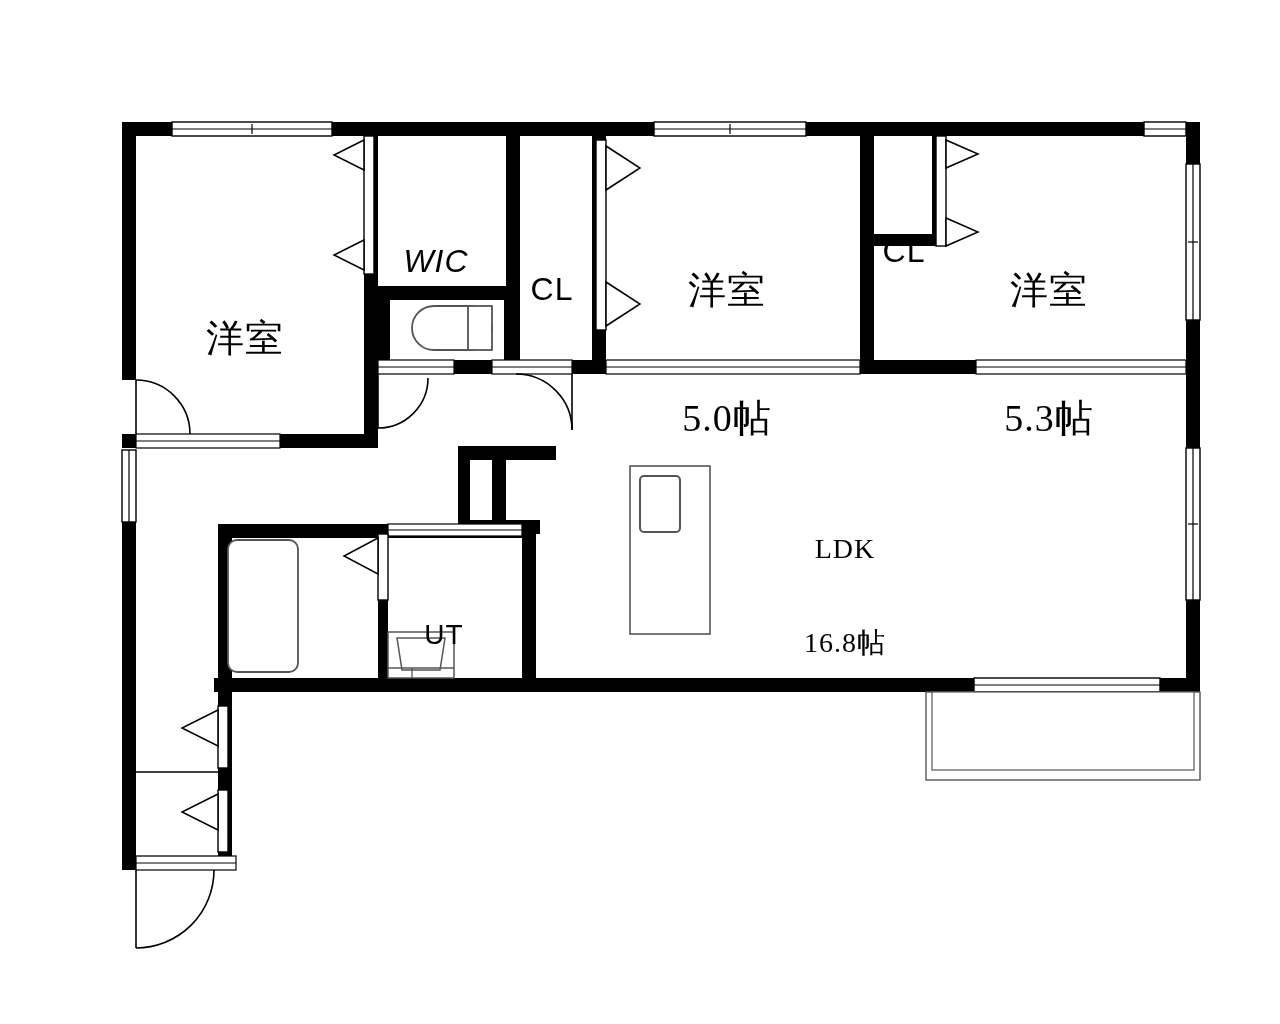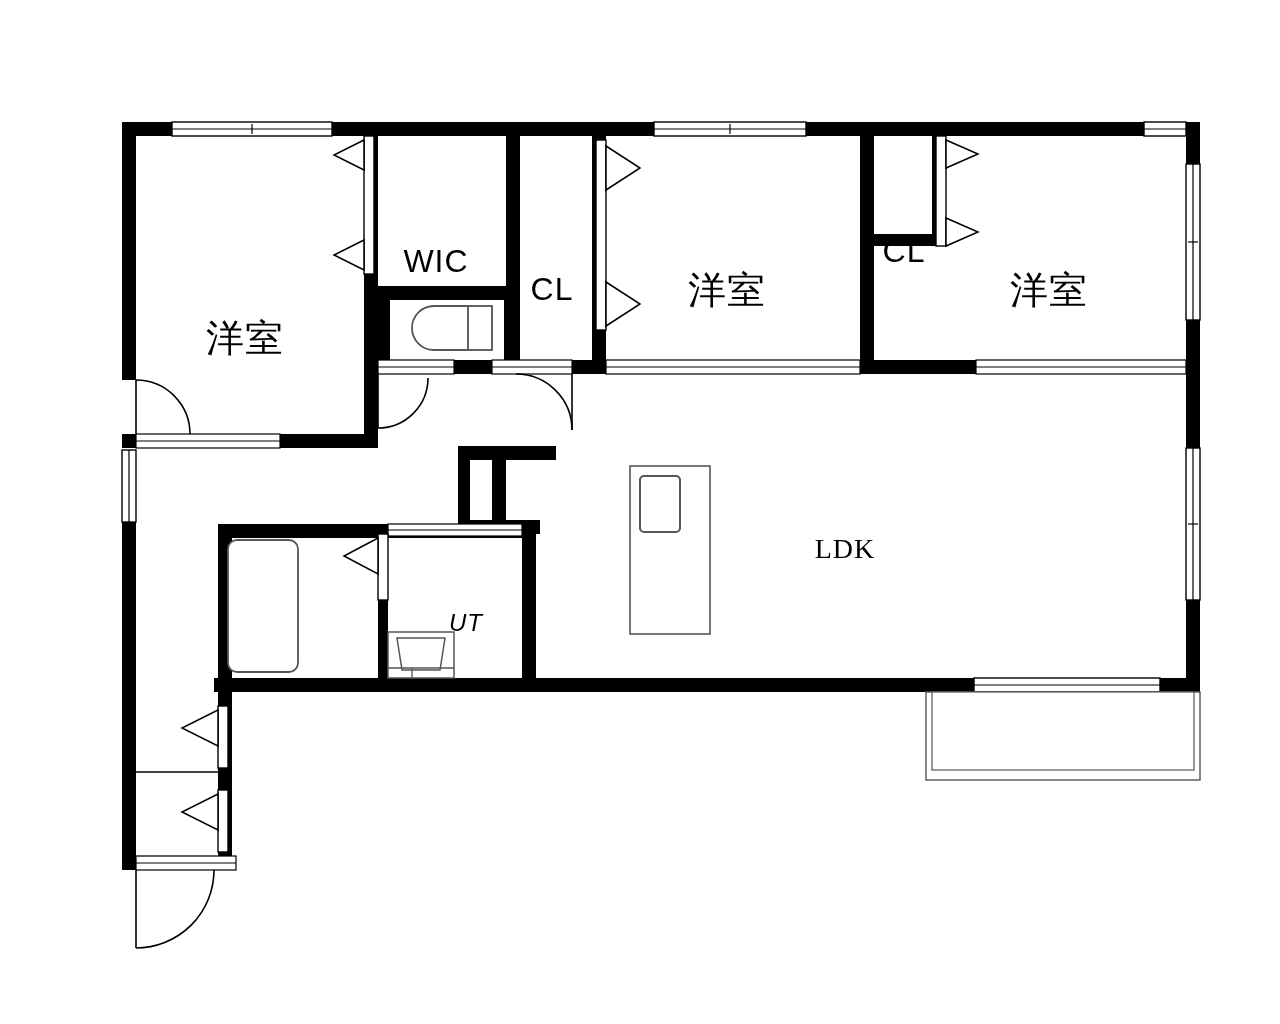--- a/index.html
+++ b/index.html
@@ -286,41 +286,44 @@
     <g stroke="#555555" stroke-width="1.2" fill="none">
       <line x1="136" y1="856" x2="218" y2="856"></line>
     </g>
 
   </svg>
 
   <div class="room-label rl-jp" style="left:145px; top:232px; width:200px; font-size:38px;">
     <span class="label-line1">洋室</span>
   </div>
 
-  <div class="room-label rl-latin" style="left:356px; top:172px; width:160px; font-size:32px;">
+  <div class="room-label rl-latin" style="left:356px; top:172px; width:160px; font-size:32px;font-style:italic;">
     <span class="label-line1">WIC</span>
   </div>
 
   <div class="room-label rl-latin" style="left:512px; top:200px; width:80px; font-size:32px;">
     <span class="label-line1">CL</span>
   </div>
 
   <div class="room-label rl-jp" style="left:627px; top:184px; width:200px; font-size:38px;">
     <span class="label-line1">洋室</span>
+    <span class="label-line2">5.0帖</span>
   </div>
 
   <div class="room-label rl-latin" style="left:866px; top:162px; width:76px; font-size:32px;">
     <span class="label-line1">CL</span>
   </div>
 
   <div class="room-label rl-jp" style="left:949px; top:184px; width:200px; font-size:38px;">
     <span class="label-line1">洋室</span>
+    <span class="label-line2">5.3帖</span>
   </div>
 
   <div class="room-label rl-jp" style="left:745px; top:470px; width:200px; font-size:28px;">
     <span class="label-line1">LDK</span>
-  </div>
-
-  <div class="room-label rl-latin" style="left:426px; top:556px; width:80px; font-size:24px;font-style:italic;">
+    <span class="label-line2">16.8帖</span>
+  </div>
+
+  <div class="room-label rl-latin" style="left:404px; top:556px; width:80px; font-size:28px;">
     <span class="label-line1">UT</span>
   </div>
 
 </div>
 
 </body></html>

